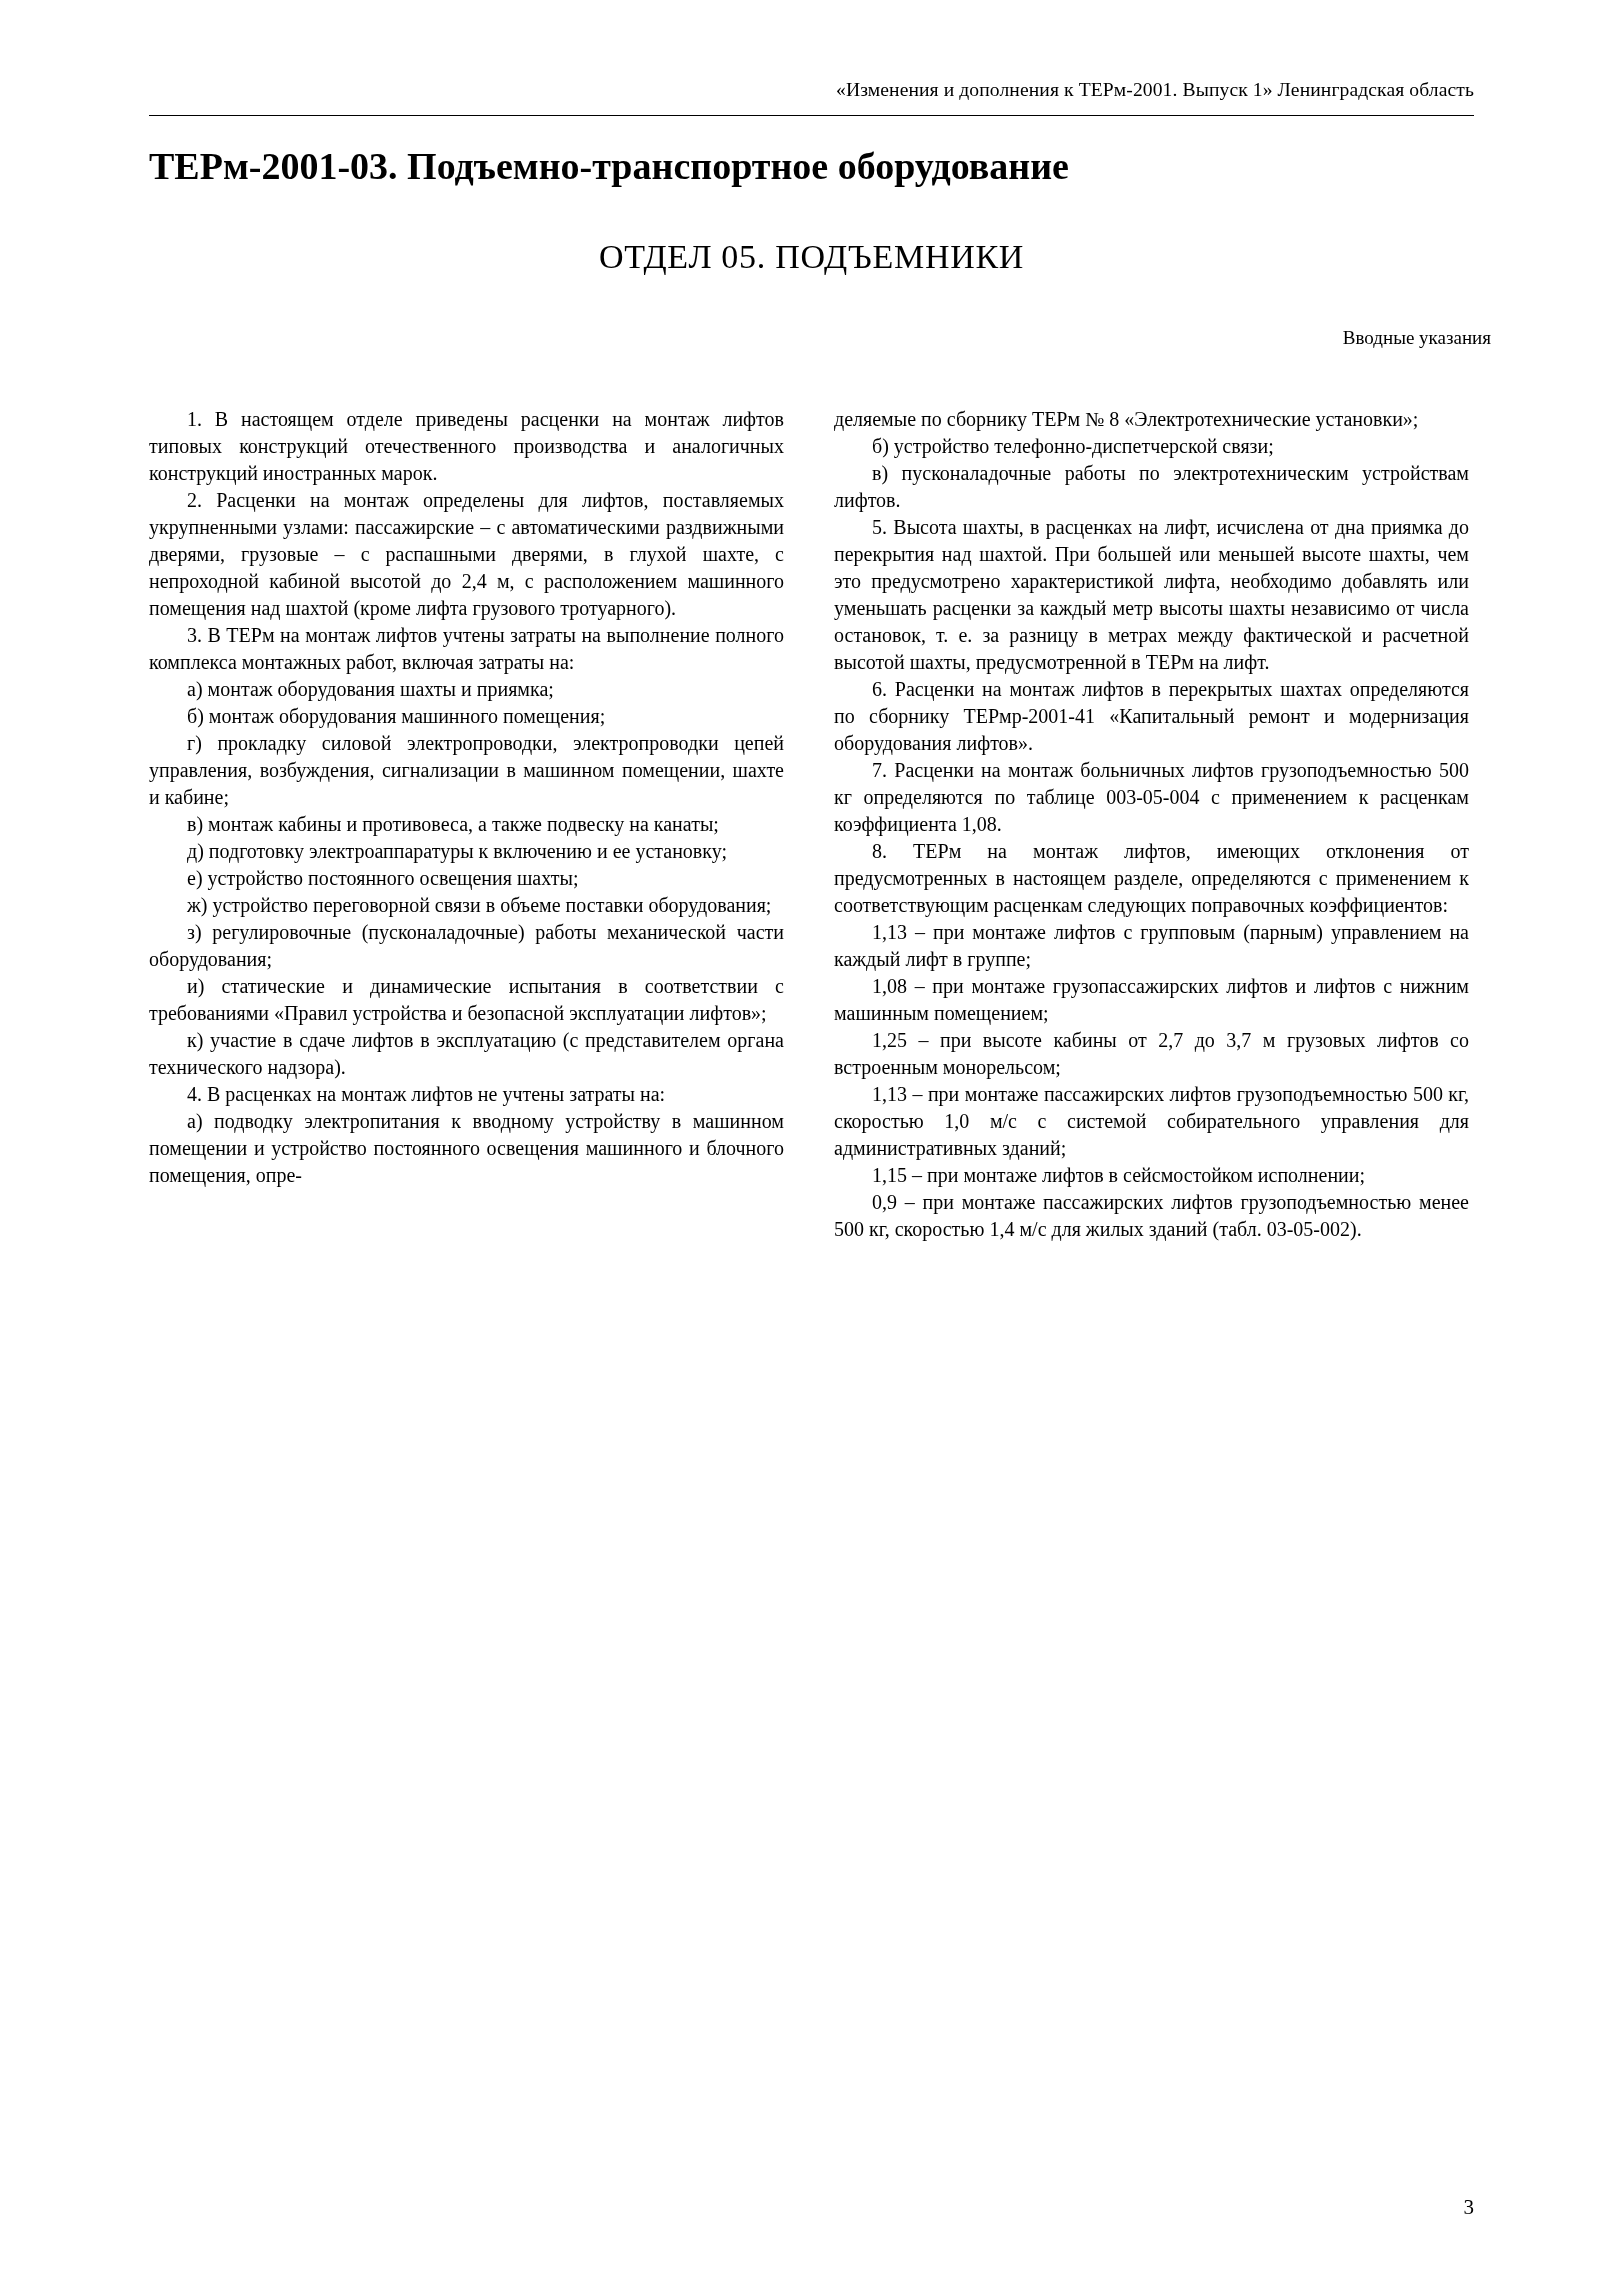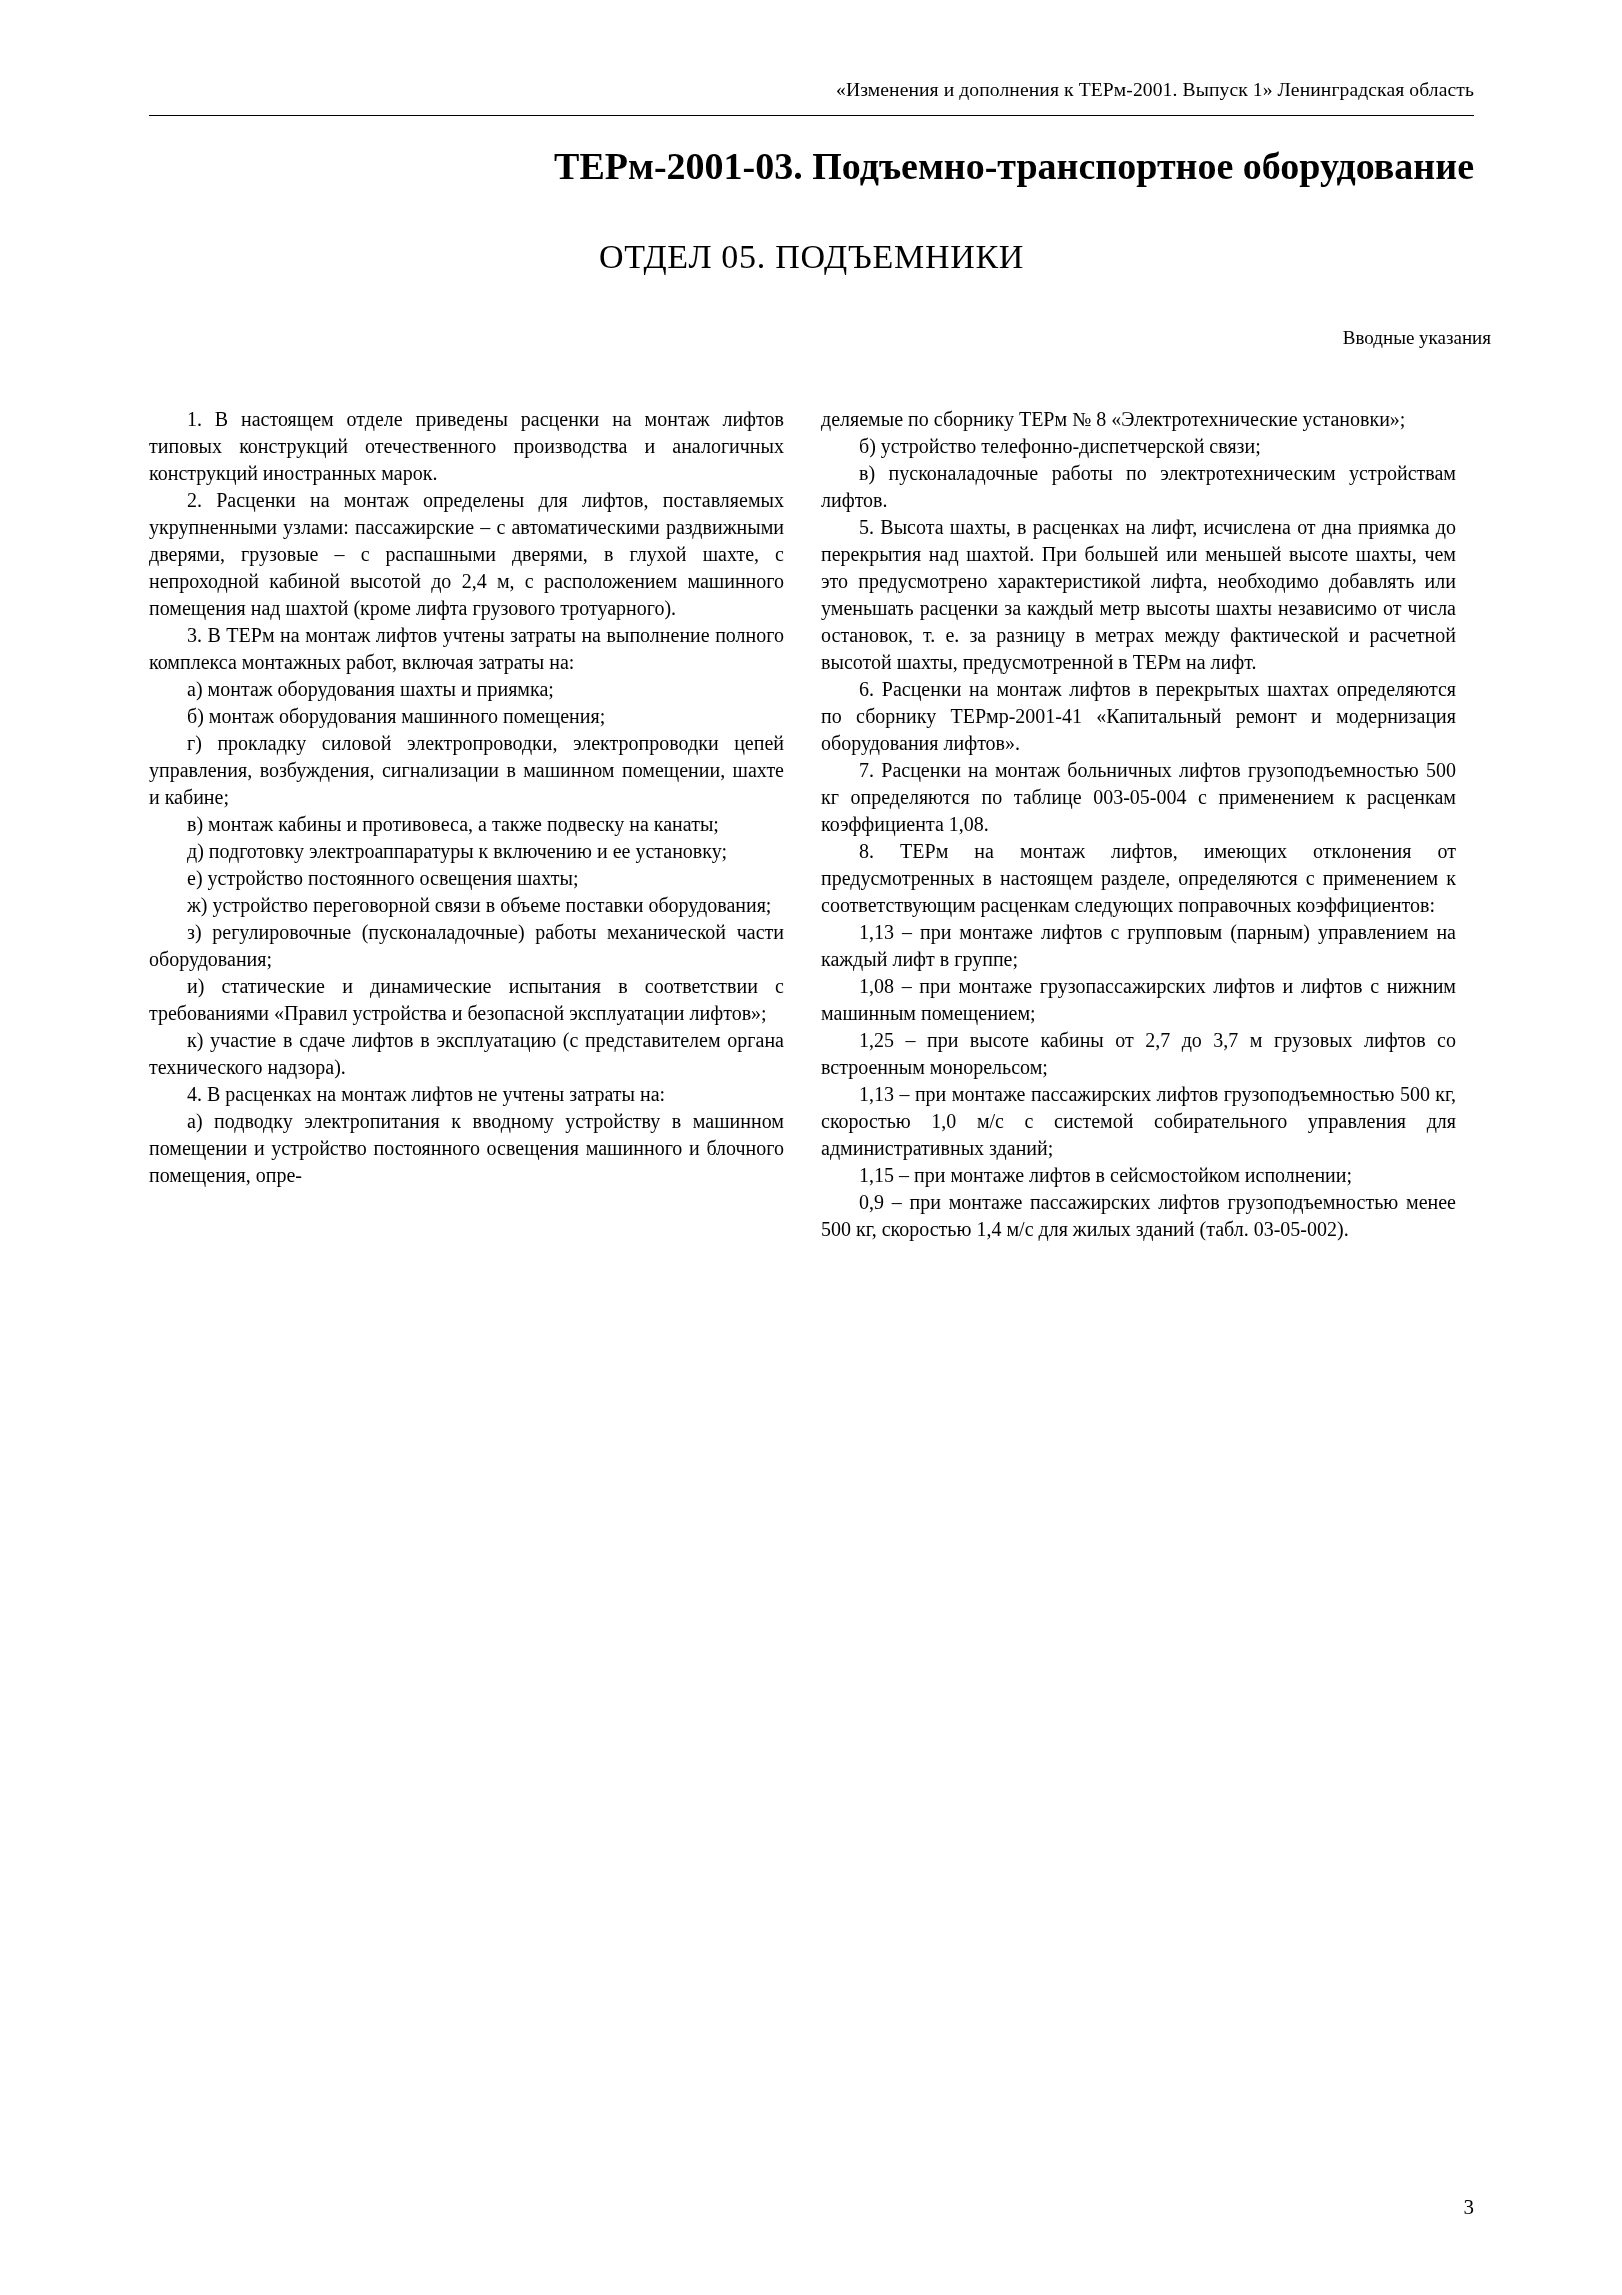--- a/index.html
+++ b/index.html
@@ -33,21 +33,21 @@
     top: 115px;
     left: 149px;
     right: 149px;
     border-top: 1.3px solid #000000;
   }
   .doc-title {
     position: absolute;
     top: 144px;
     left: 149px;
     right: 149px;
-    text-align: right;
+    text-align: left;
     font-size: 38px;
     font-weight: bold;
     font-family: "Liberation Serif", serif;
   }
   .section-title {
     position: absolute;
     top: 226px;
     left: 149px;
     right: 149px;
     text-align: center;
@@ -64,21 +64,21 @@
     text-align: right;
     font-size: 19px;
     font-family: "Liberation Serif", serif;
   }
   .columns {
     position: absolute;
     top: 406px;
     left: 149px;
     width: 1324px;
     display: flex;
-    gap: 37px;
+    gap: 50px;
   }
   .col {
     width: 635px;
   }
   .col p {
     margin: 0;
     font-size: 20px;
     line-height: 27px;
     text-align: justify;
     text-indent: 38px;

